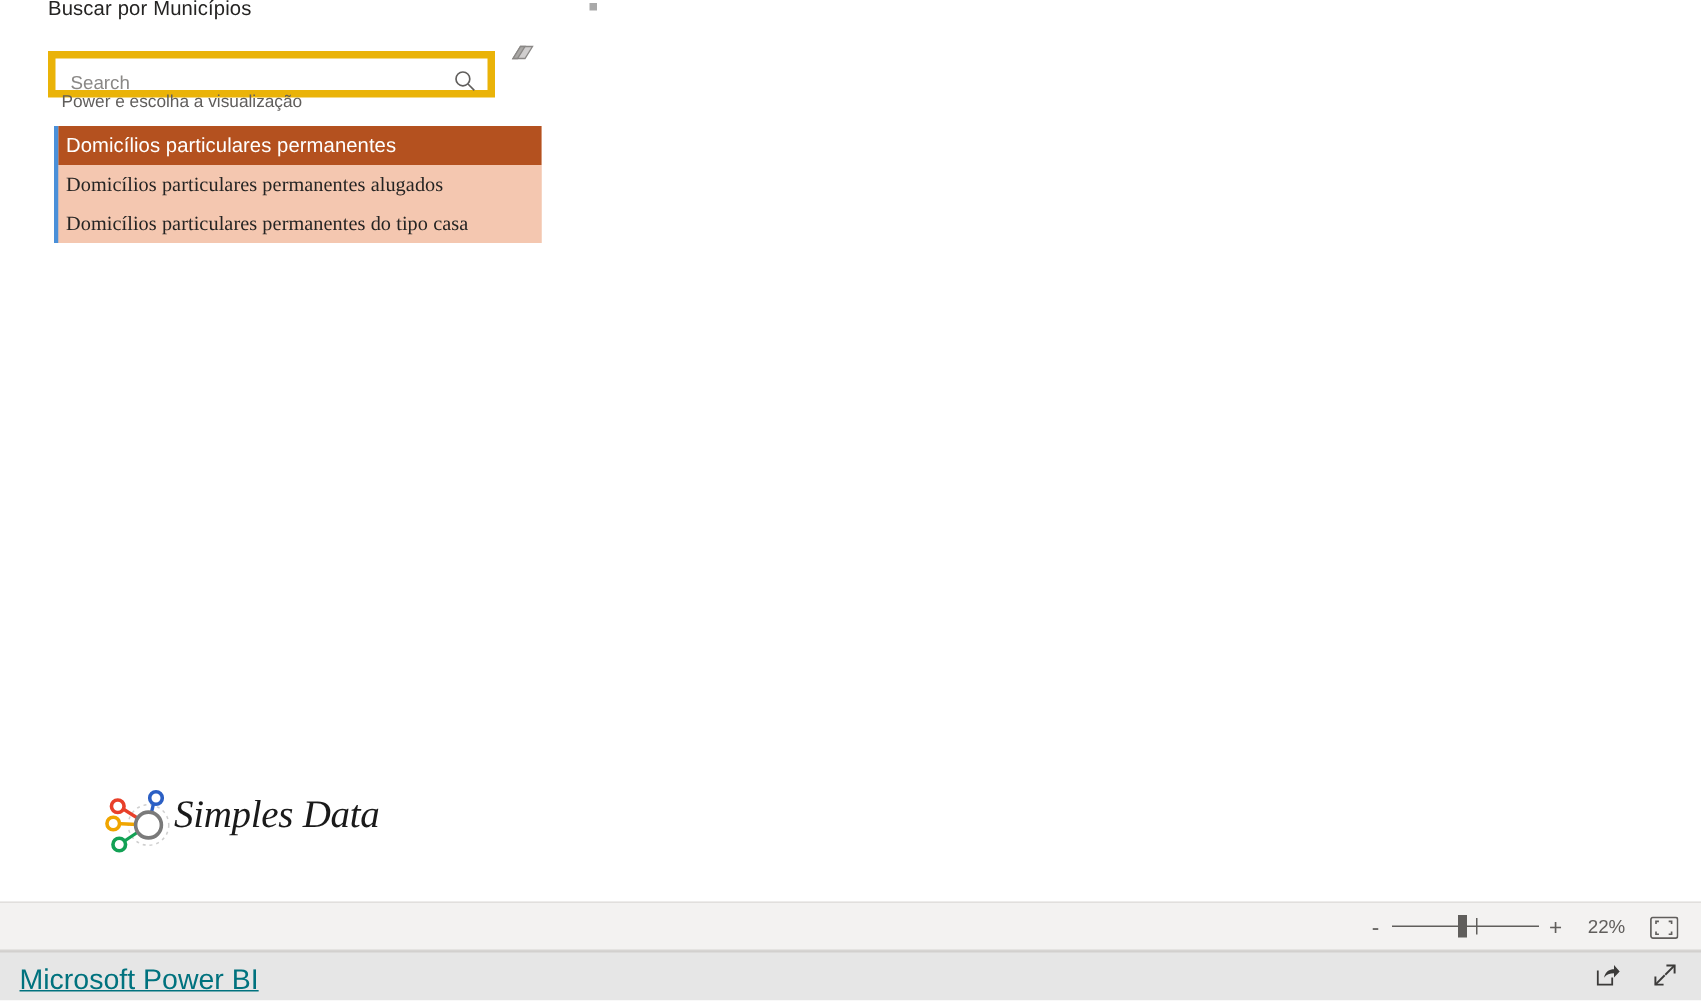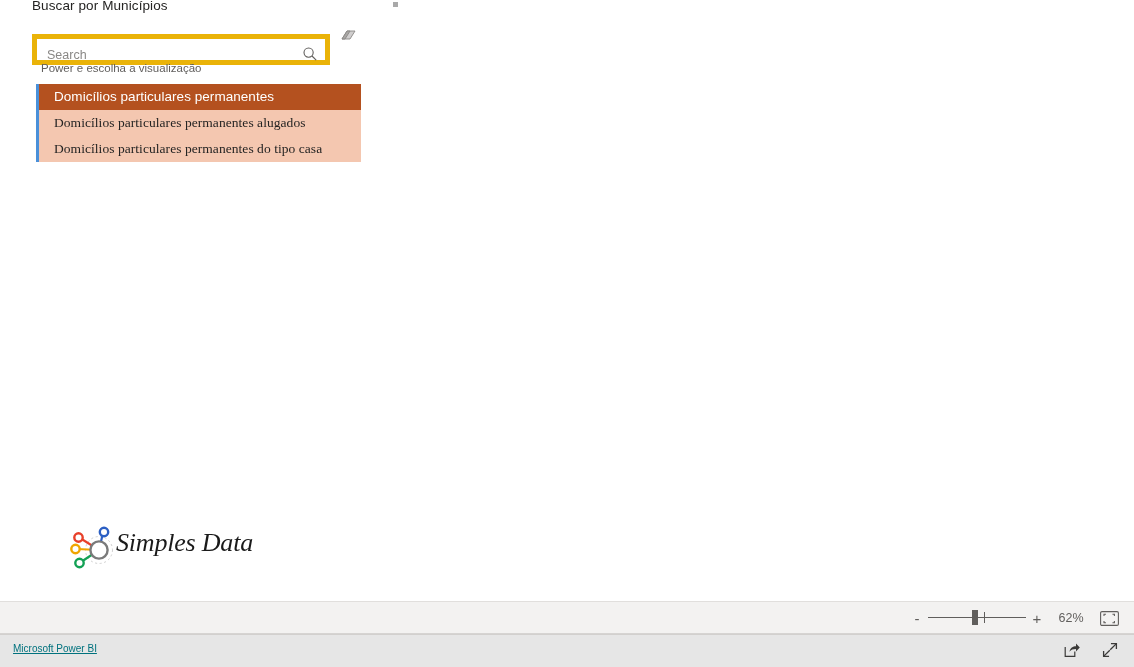--- a/index.html
+++ b/index.html
@@ -100,21 +100,21 @@
   #slicer-list {
     position: absolute;
     left: 36px;
     top: 84px;
     width: 322px;
     border-left: 3px solid #4a90d9;
     background: #f4c7b0;
   }
   .slicer-item {
     box-sizing: border-box;
-    padding: 2px 8px 3px 15px;
+    padding: 2px 8px 3px 5px;
     font-size: 13.5px;
     line-height: 21px;
     letter-spacing: 0.05px;
     cursor: pointer;
   }
   .slicer-item.unselected {
     background: #f4c7b0;
     color: #252423;
     font-family: Liberation Serif, serif;
   }
@@ -246,21 +246,21 @@
     width: 1134px;
     height: 33px;
     background: #e6e6e6;
     border-top: 1px solid #d2d0ce;
     box-sizing: border-box;
   }
   #powerbi-link {
     position: absolute;
     left: 13px;
     top: 8px;
-    font-size: 10px;
+    font-size: 19px;
     color: #00727e;
     text-decoration: underline;
     cursor: pointer;
   }
   #footer-actions {
     position: absolute;
     right: 13px;
     top: 4px;
     display: flex;
     align-items: center;
@@ -333,21 +333,21 @@
 
 <div id="status-bar">
   <div id="zoom-controls">
     <div class="zoom-btn">-</div>
     <div id="zoom-slider">
       <div id="zoom-slider-track"></div>
       <div id="zoom-slider-thumb"></div>
       <div id="zoom-slider-tick"></div>
     </div>
     <div class="zoom-btn">+</div>
-    <div id="zoom-level">62%</div>
+    <div id="zoom-level">22%</div>
     <div id="fit-page-icon">
       <svg width="19" height="15" viewBox="0 0 19 15">
         <rect x="0.6" y="0.6" width="17.8" height="13.8" rx="1.4" fill="none" stroke="#605e5c" stroke-width="1.1"></rect>
         <path d="M4 4.4 L4 3.2 L5.4 3.2 M13 3.2 L14.4 3.2 L14.4 4.4
                  M14.4 10.6 L14.4 11.8 L13 11.8 M5.4 11.8 L4 11.8 L4 10.6" fill="none" stroke="#605e5c" stroke-width="1.1" stroke-linecap="square"></path>
       </svg>
     </div>
   </div>
 </div>
 

